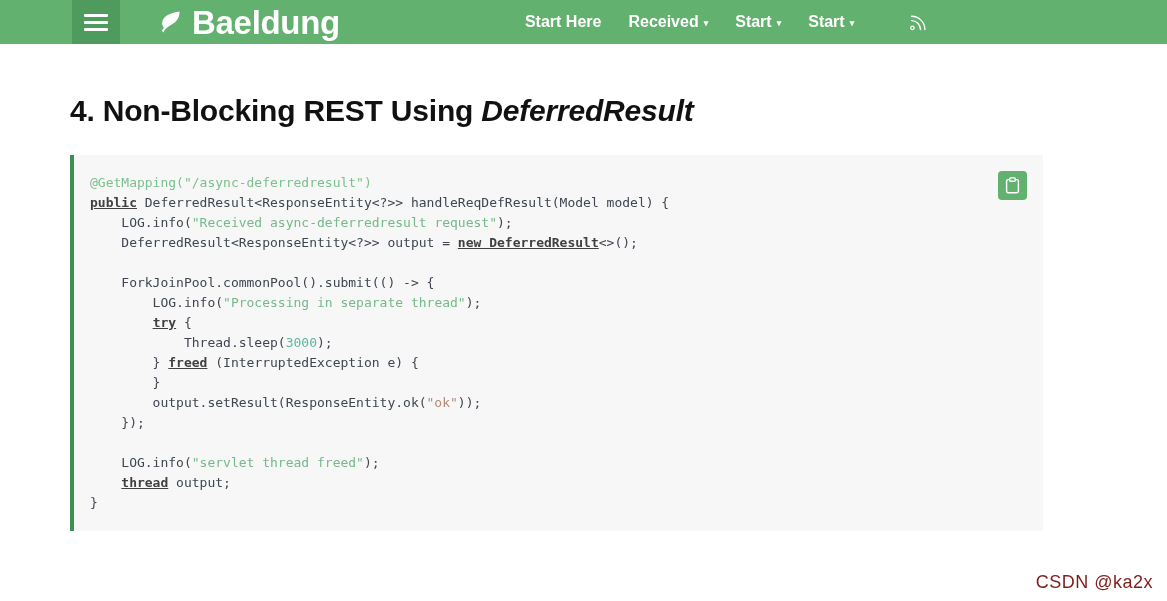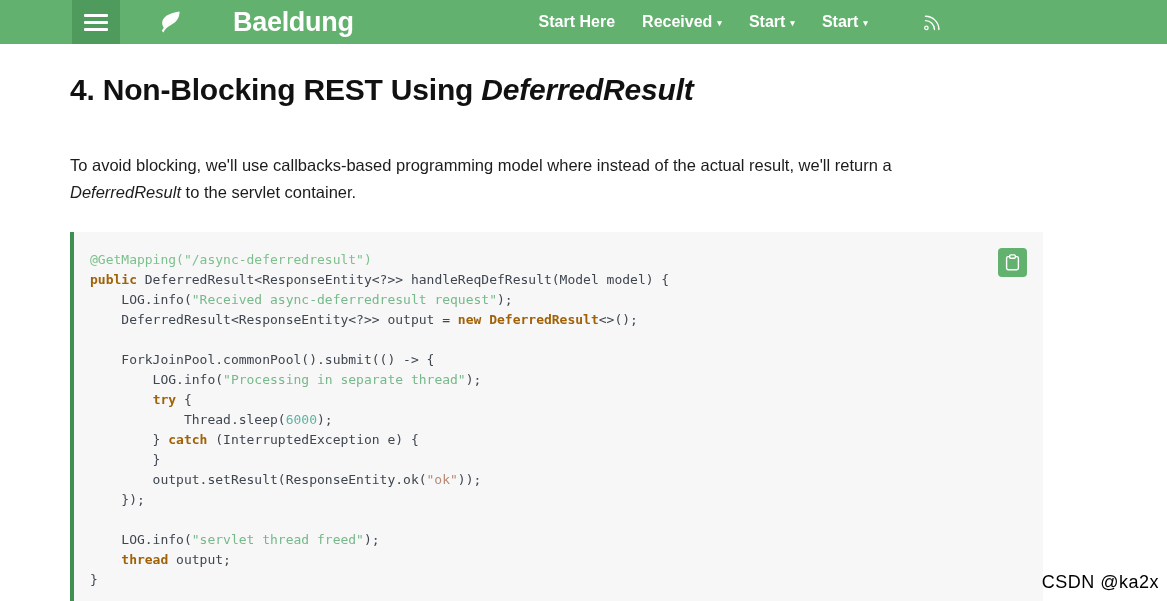--- a/index.html
+++ b/index.html
@@ -53,25 +53,24 @@
     cursor: pointer;
     text-decoration: none;
   }
   .brand-logo {
     width: 26px;
     height: 26px;
     display: block;
   }
   .brand-name {
     color: #ffffff;
-    font-size: 27px;
+    font-size: 33px;
     font-weight: bold;
     letter-spacing: -0.3px;
     line-height: 1;
-    margin-left: 41px;
   }
   .nav-menu {
     display: flex;
     align-items: center;
     gap: 27px;
     margin-left: 185px;
   }
   .nav-item {
     color: #ffffff;
     font-size: 16px;
@@ -99,21 +98,21 @@
 
   
   .content {
     padding: 0 70px;
   }
   .section-heading {
     font-size: 30px;
     font-weight: bold;
     color: #111111;
     margin: 0;
-    padding-top: 28px;
+    padding-top: 49px;
     letter-spacing: -0.2px;
     line-height: 1.2;
   }
   .section-heading em {
     font-style: italic;
   }
   .para {
     font-size: 16.5px;
     line-height: 27px;
     color: #1c1c1c;
@@ -138,21 +137,21 @@
   .code-pre {
     margin: 0;
     padding: 18px 0 18px 16px;
     font-family: "DejaVu Sans Mono", monospace;
     font-size: 13px;
     line-height: 20px;
     color: #3f4650;
     white-space: pre;
     overflow: hidden;
   }
-  .kw      { color: #a16207; font-weight: bold; }
+  .kw      { color: #404040; font-weight: bold; text-decoration: underline; }
   .anno    { color: #7cc08c; }
   .str     { color: #76b98a; }
   .str-alt { color: #b98a76; }
   .num     { color: #5fb3a1; }
 
   .copy-button {
     position: absolute;
     top: 16px;
     right: 16px;
     width: 29px;
@@ -163,23 +162,23 @@
     display: flex;
     align-items: center;
     justify-content: center;
     cursor: pointer;
     padding: 0;
   }
 
   
   .watermark {
     position: absolute;
-    right: 8px;
+    right: 14px;
     bottom: 8px;
-    color: #000000;
+    color: #7f1d1d;
     font-size: 18px;
     letter-spacing: 0.5px;
     pointer-events: none;
     user-select: none;
   }
 </style>
 </head>
 <body>
 
 <header class="site-header">
@@ -224,33 +223,32 @@
         <circle cx="5.4" cy="16.9" r="1.7" fill="none" stroke="#ffffff" stroke-width="1.3"></circle>
       </svg>
     </a>
   </nav>
 </header>
 
 <main class="content">
 
   <h2 class="section-heading"><span>4.</span><span> Non-Blocking REST Using </span><em>DeferredResult</em></h2>
 
-  <p class="para"><span>To avoid blocking, we'll use callbacks-based programming model where instead of the actual result, we'll return a </span><em>DeferredResult</em><span> to the servlet container.</span></p>
 
   <div class="code-block">
     <pre class="code-pre" id="code-pre"><span class="anno">@GetMapping("/async-deferredresult")</span>
 <span class="kw">public</span> DeferredResult&lt;ResponseEntity&lt;?&gt;&gt; handleReqDefResult(Model model) {
     LOG.info(<span class="str">"Received async-deferredresult request"</span>);
     DeferredResult&lt;ResponseEntity&lt;?&gt;&gt; output = <span class="kw">new DeferredResult</span>&lt;&gt;();
 
     ForkJoinPool.commonPool().submit(() -&gt; {
         LOG.info(<span class="str">"Processing in separate thread"</span>);
         <span class="kw">try</span> {
-            Thread.sleep(<span class="num">6000</span>);
-        } <span class="kw">catch</span> (InterruptedException e) {
+            Thread.sleep(<span class="num">3000</span>);
+        } <span class="kw">freed</span> (InterruptedException e) {
         }
         output.setResult(ResponseEntity.ok(<span class="str-alt">"ok"</span>));
     });
 
     LOG.info(<span class="str">"servlet thread freed"</span>);
     <span class="kw">thread</span> output;
 }</pre>
     <button class="copy-button">
       <svg width="15" height="17" viewBox="0 0 15 17">
         <rect x="1.6" y="2.6" width="11.8" height="13.1" rx="1.6" fill="none" stroke="#ffffff" stroke-width="1.4"></rect>

